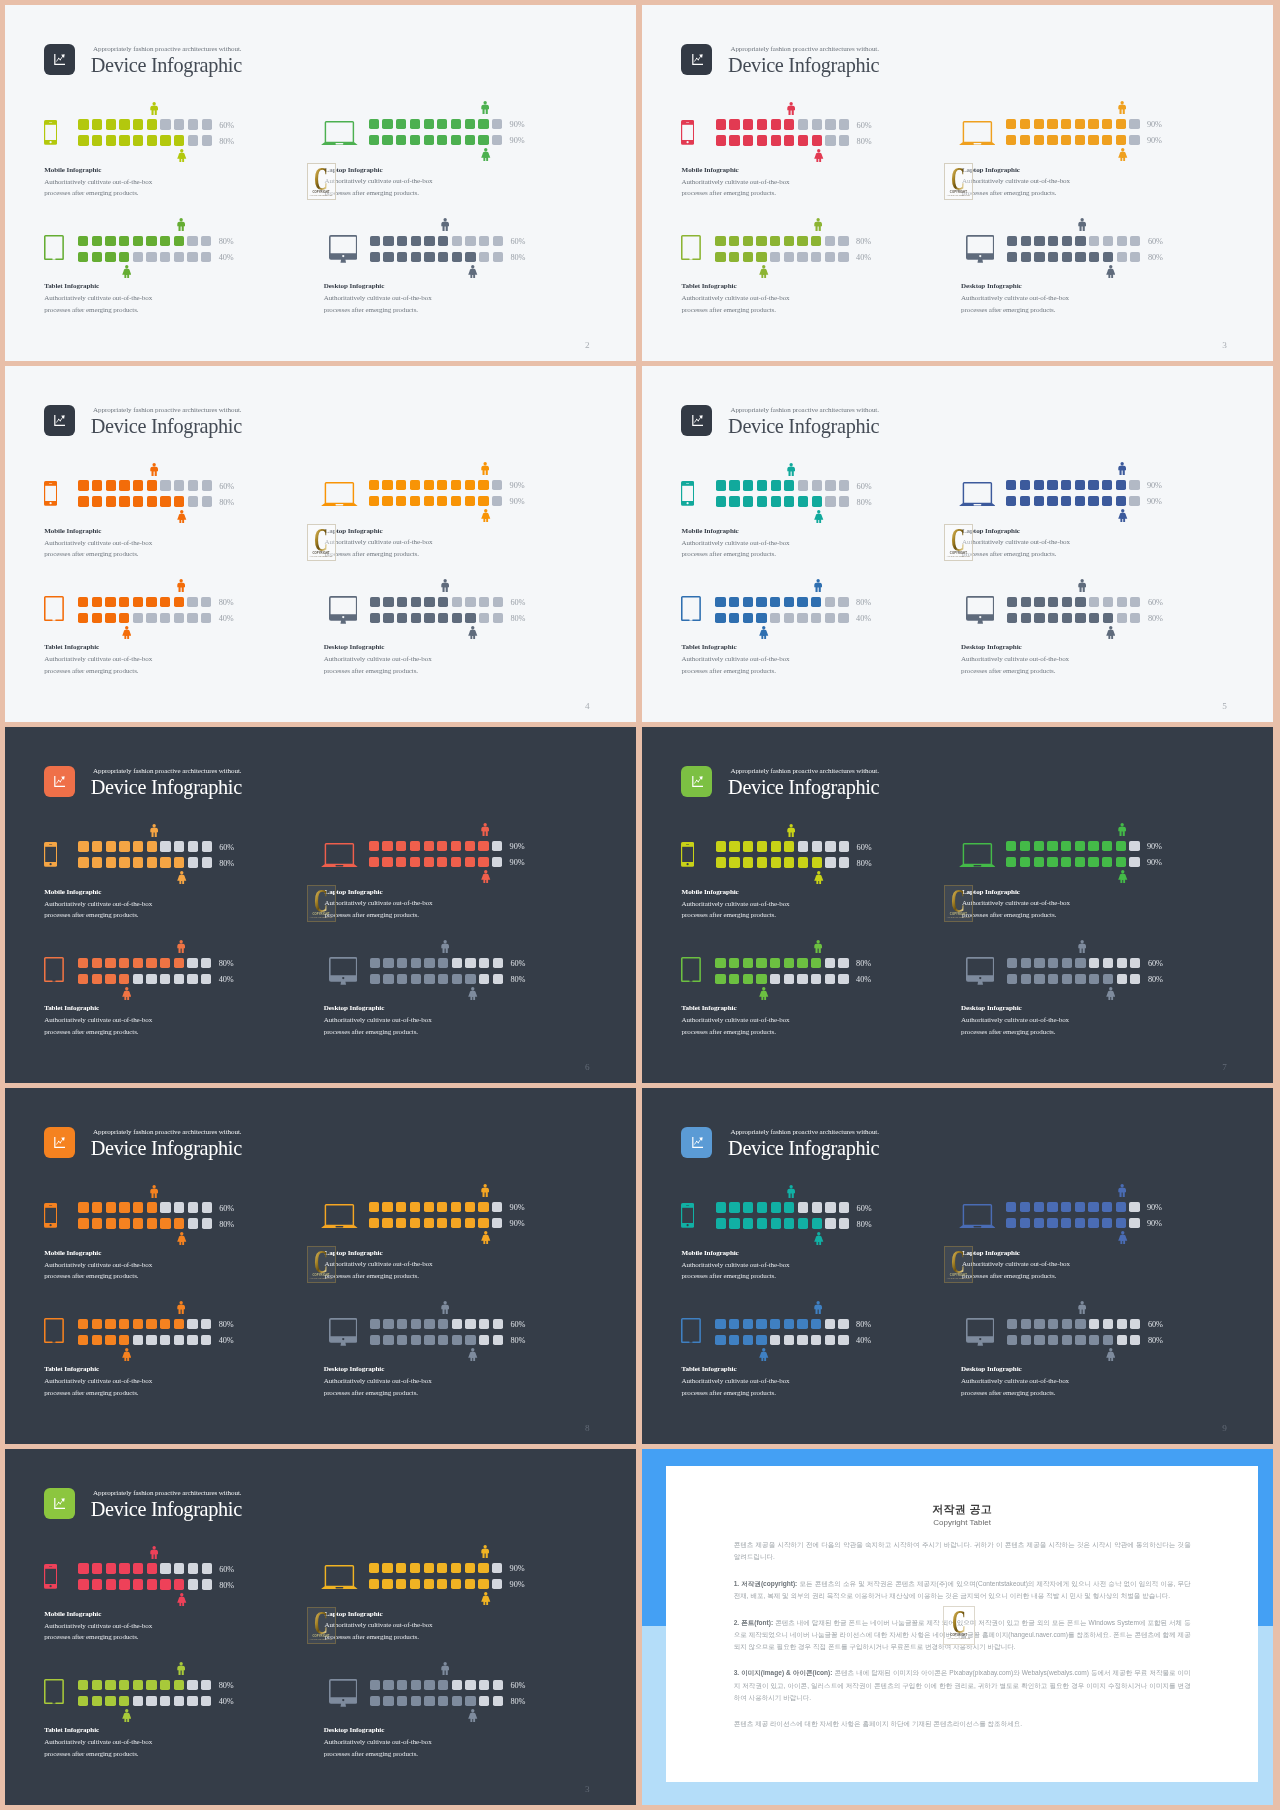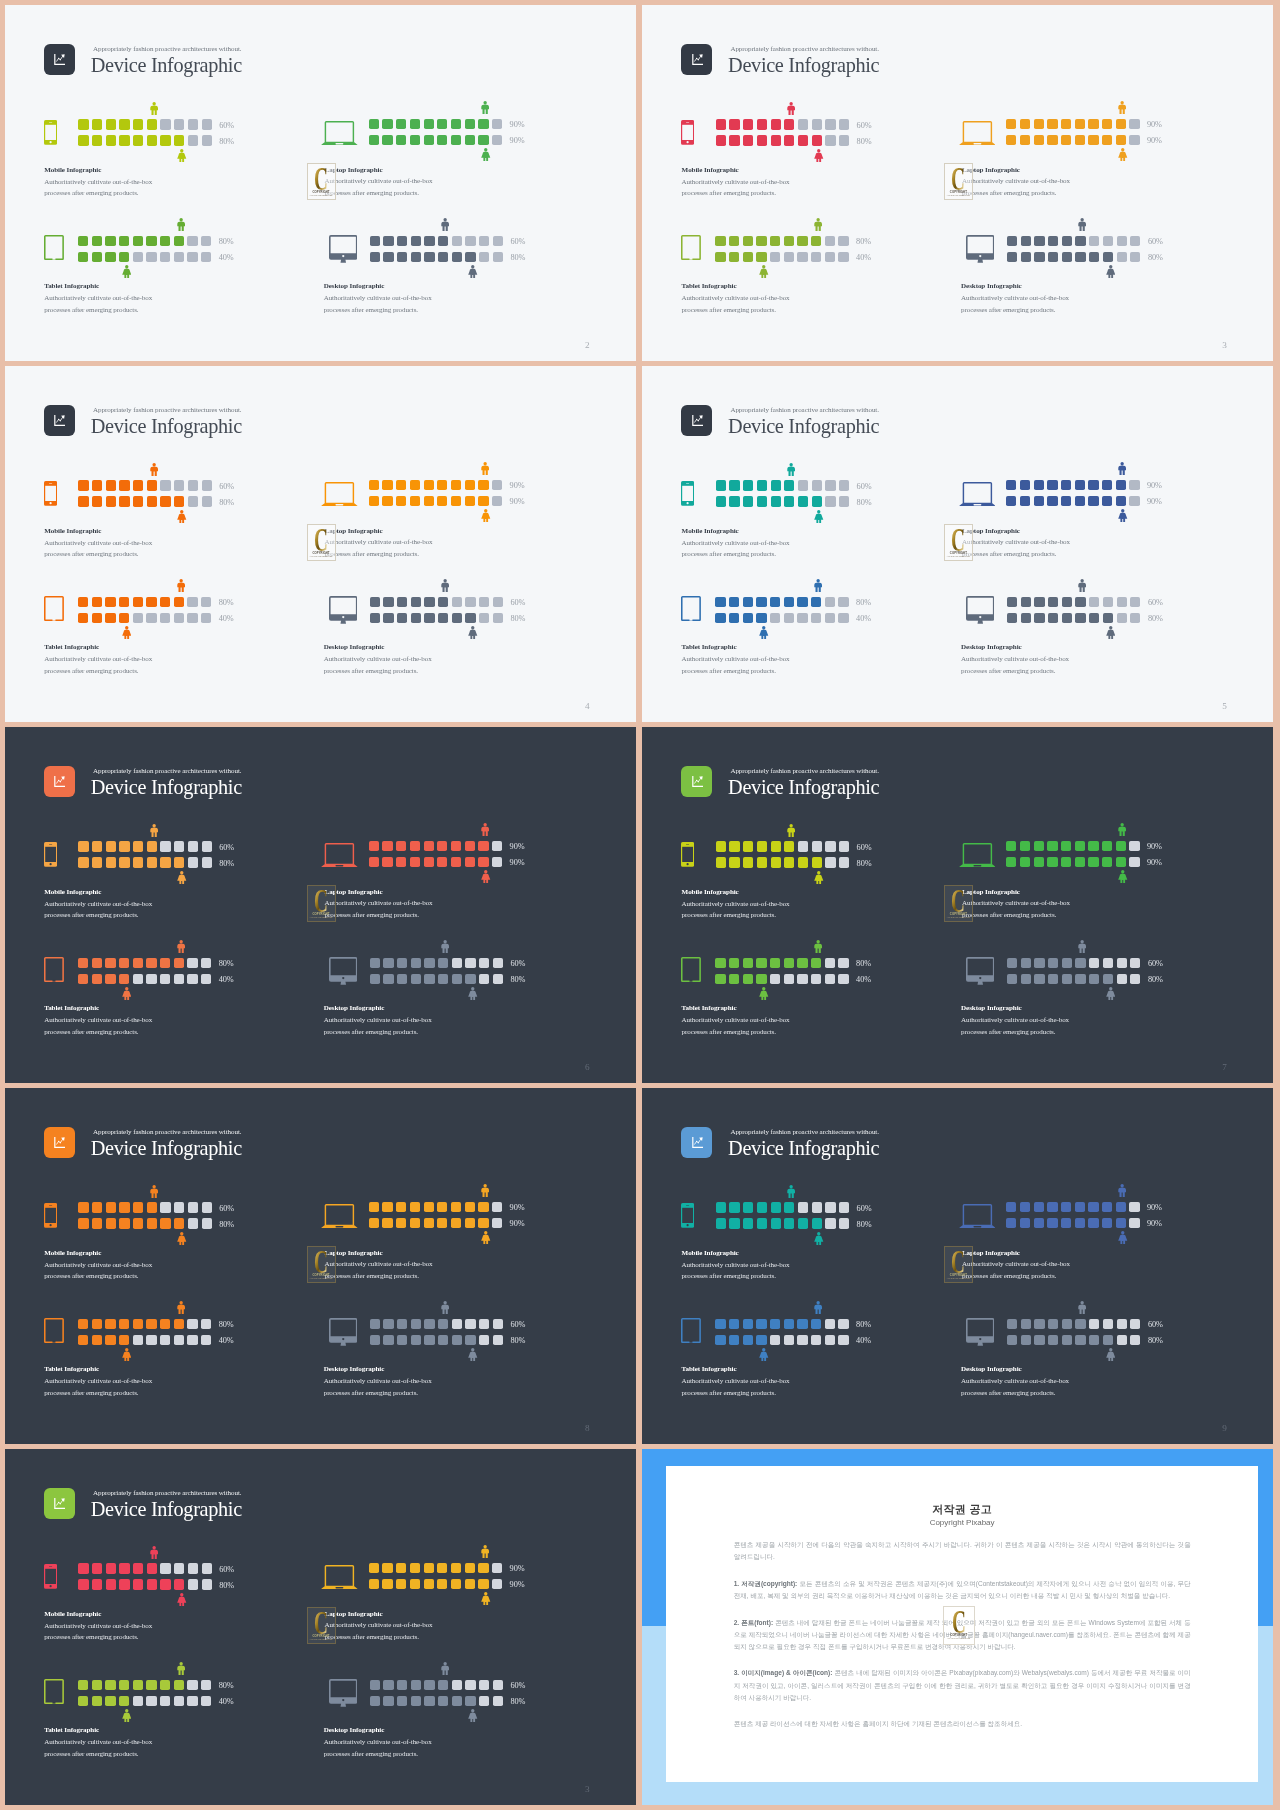--- a/index.html
+++ b/index.html
@@ -1902,21 +1902,21 @@
    <div class="sub2">ALL RIGHTS RESERVED</div>
  </div>
         <div class="pagenum">3</div>
       </div>
     </div>
     <div class="cell">
       <div class="cslide">
         <div class="lower"></div>
         <div class="cpaper">
           <div class="chead-ko">저작권 공고</div>
-          <div class="chead-en">Copyright Pixabay</div>
+          <div class="chead-en">Copyright Tablet</div>
           <div class="cbody">
             <p>콘텐츠 제공을 시작하기 전에 다음의 약관을 숙지하고 시작하여 주시기 바랍니다. 귀하가 이 콘텐츠 제공을 시작하는 것은 시작시 약관에 동의하신다는 것을 알려드립니다.</p>
             <p><b>1. 저작권(copyright): </b>모든 콘텐츠의 소유 및 저작권은 콘텐츠 제공자(주)에 있으며(Contentstakeout)의 제작자에게 있으니 사전 승낙 없이 임의적 이용, 무단전재, 배포, 복제 및 외부의 권리 목적으로 이용하거나 재산상에 이용하는 것은 금지되어 있으니 이러한 내용 적발 시 민사 및 형사상의 처벌을 받습니다.</p>
             <p><b>2. 폰트(font): </b>콘텐츠 내에 탑재된 한글 폰트는 네이버 나눔글꼴로 제작 되어 있으며 저작권이 있고 한글 외의 모든 폰트는 Windows System에 포함된 서체 등으로 제작되었으니 네이버 나눔글꼴 라이선스에 대한 자세한 사항은 네이버 나눔글꼴 홈페이지(hangeul.naver.com)를 참조하세요. 폰트는 콘텐츠에 함께 제공되지 않으므로 필요한 경우 직접 폰트를 구입하시거나 무료폰트로 변경하여 사용하시기 바랍니다.</p>
             <p><b>3. 이미지(image) &amp; 아이콘(icon): </b>콘텐츠 내에 탑재된 이미지와 아이콘은 Pixabay(pixabay.com)와 Webalys(webalys.com) 등에서 제공한 무료 저작물로 이미지 저작권이 있고, 아이콘, 일러스트에 저작권이 콘텐츠의 구입한 이에 한한 권리로, 귀하가 별도로 확인하고 필요한 경우 이미지 수정하시거나 이미지를 변경하여 사용하시기 바랍니다.</p>
             <p>콘텐츠 제공 라이선스에 대한 자세한 사항은 홈페이지 하단에 기재된 콘텐츠라이선스를 참조하세요.</p>
           </div>
         </div>
         <div class="wm" style="left:300.2px; top:157.2px; width:32.2px; height:38.8px; background:transparent; border-color:#ddd8cc;">
    <div class="c">

